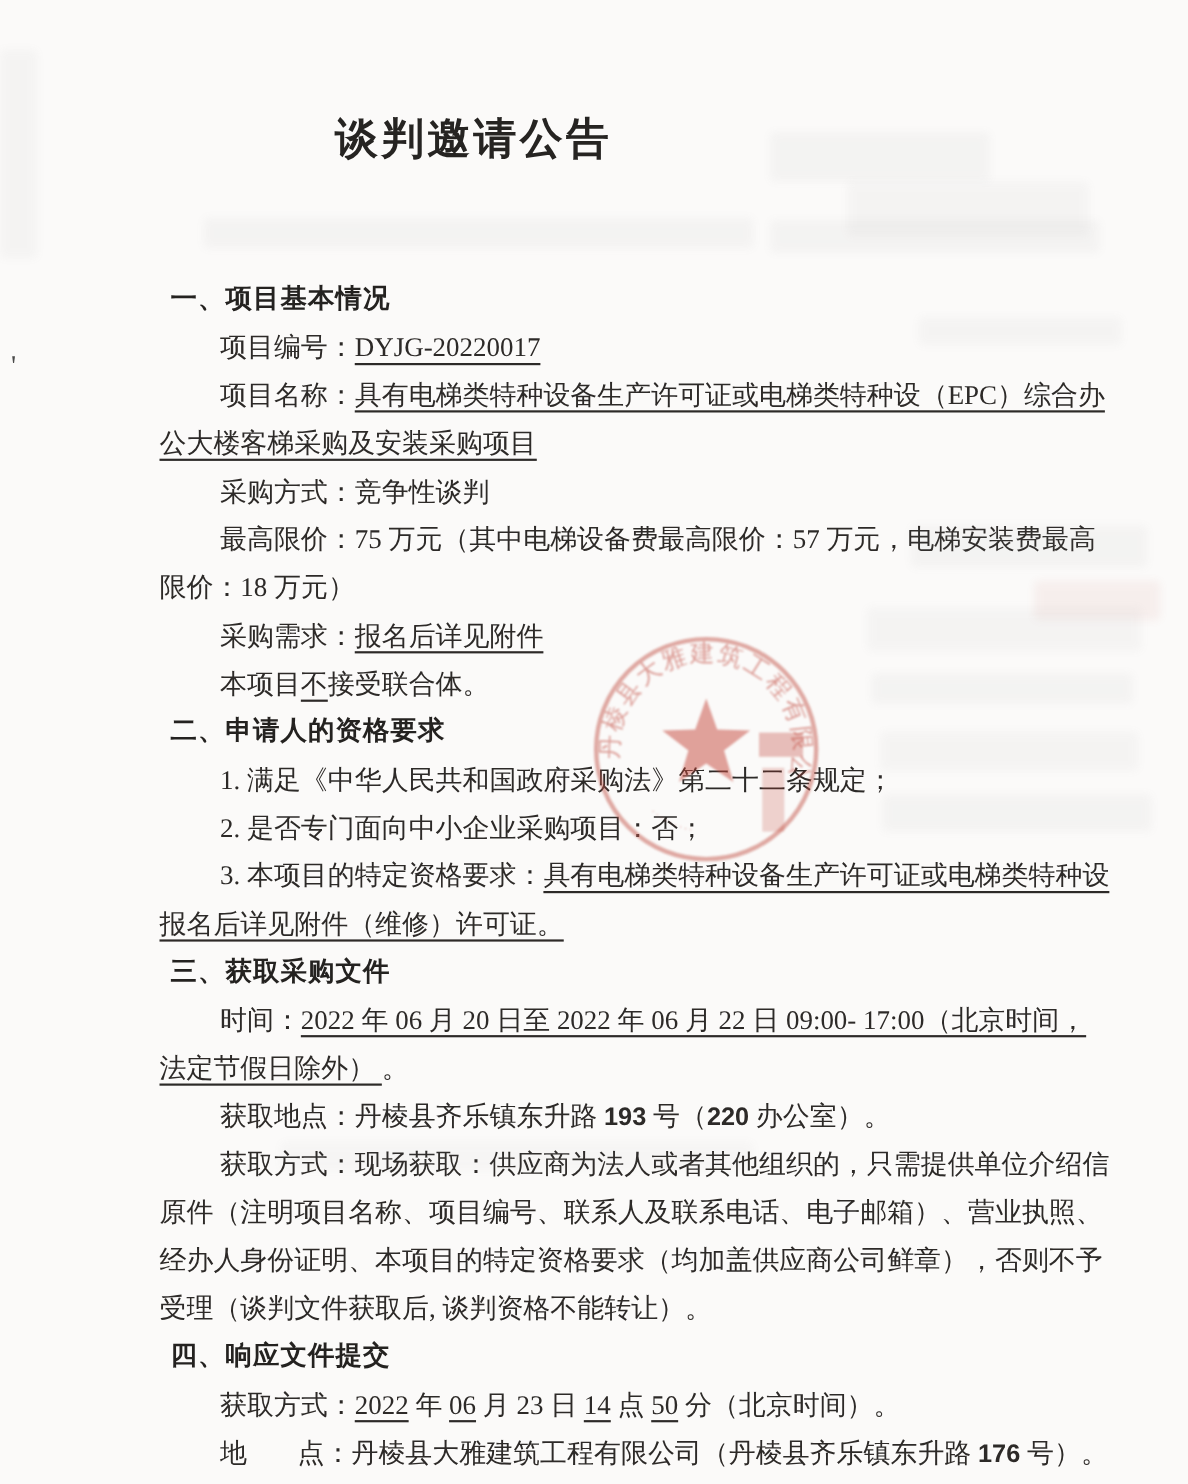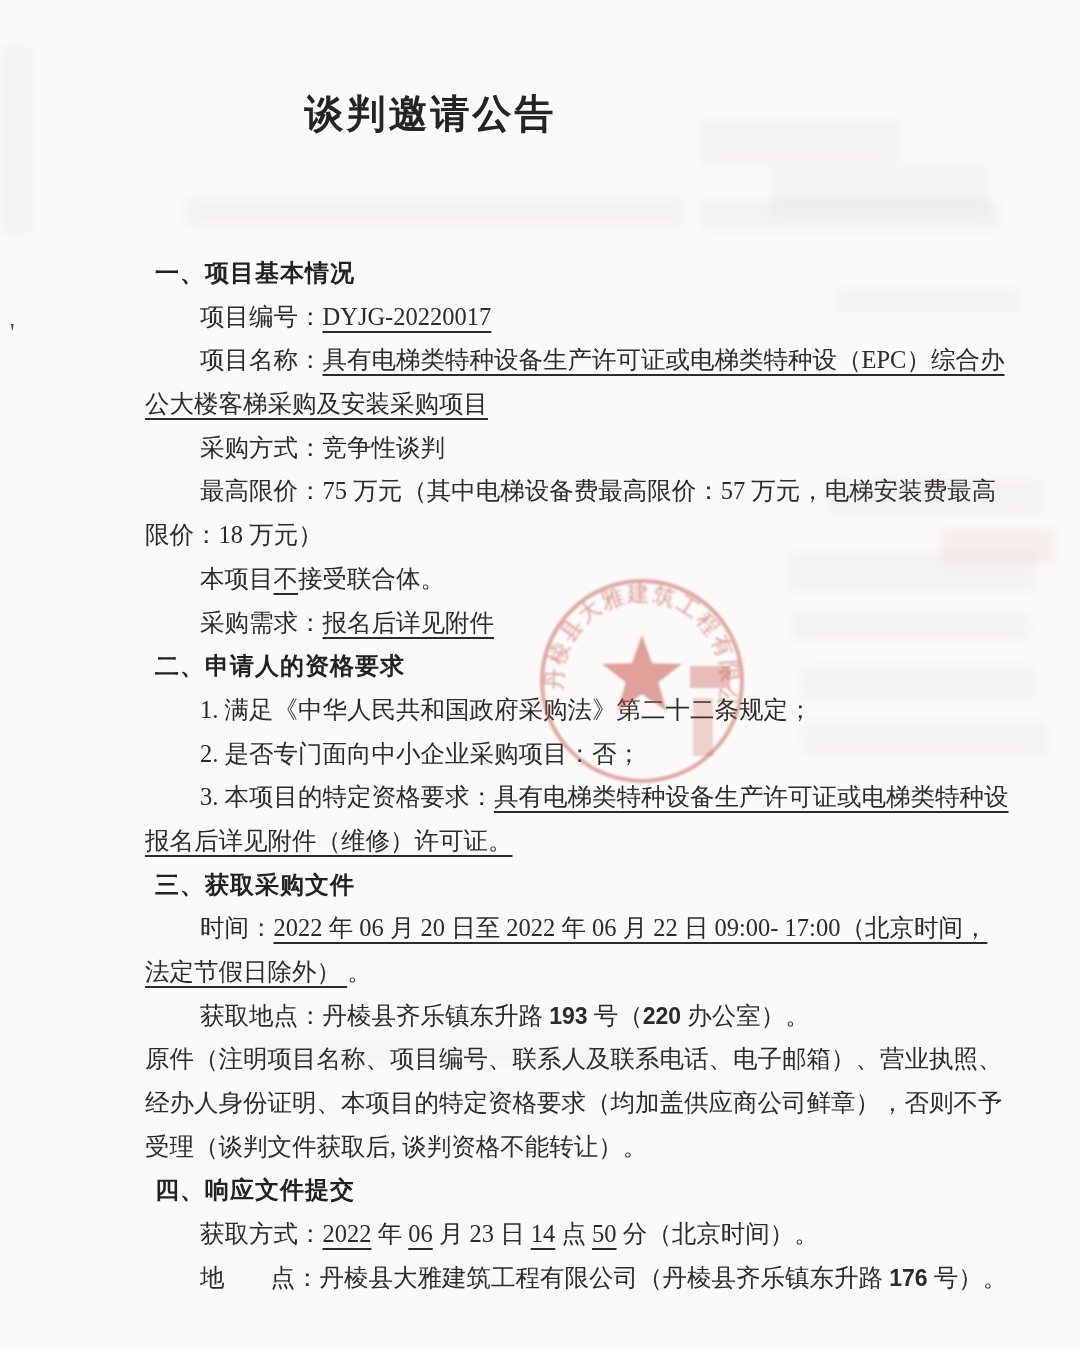--- a/index.html
+++ b/index.html
@@ -3,27 +3,27 @@
 <meta charset="utf-8">
 <style>
   html,body{margin:0;padding:0;}
   body{
     width:1080px;height:1349px;position:relative;overflow:hidden;
     background:#fbfaf9;
     font-family:"Liberation Serif","DejaVu Serif",serif;
     color:#2d2a28;
   }
   .page-title{
-    position:absolute;top:87px;left:0;width:861px;text-align:center;
+    position:absolute;top:99px;left:0;width:861px;text-align:center;
     font-size:39px;font-weight:bold;letter-spacing:3px;color:#262422;
   }
   #doc{position:absolute;left:145px;top:251px;width:812px;}
   .line{height:43.7px;line-height:43.7px;white-space:nowrap;font-size:24.5px;}
   .line.heading{
-    font-family:Liberation Sans, sans-serif;
+    font-family:Liberation Serif, serif;
     font-weight:bold;font-size:24px;padding-left:10px;letter-spacing:1px;color:#242220;
   }
   .line.indent{padding-left:55px;}
   .u{text-decoration:underline;text-underline-offset:6px;text-decoration-thickness:1.6px;}
   .b{font-family:"Liberation Sans","DejaVu Sans",sans-serif;font-weight:bold;font-size:23px;}
   .sp{display:inline-block;}
   .artifact{position:absolute;filter:blur(4px);border-radius:4px;pointer-events:none;}
   .stray-mark{position:absolute;left:10px;top:318px;font-size:26px;color:#4a4a4a;}
   #stamp{position:absolute;left:497px;top:536px;pointer-events:none;}
   #stamp .soft{filter:blur(1.1px);}
@@ -36,31 +36,32 @@
 <span class="stray-mark">'</span>
 
 <div id="doc">
     <div class="line heading"><span>一、项目基本情况</span></div>
     <div class="line body indent"><span>项目编号：</span><span class="u">DYJG-20220017</span></div>
     <div class="line body indent"><span>项目名称：</span><span class="u">具有电梯类特种设备生产许可证或电梯类特种设（EPC）综合办</span></div>
     <div class="line body"><span class="u">公大楼客梯采购及安装采购项目</span></div>
     <div class="line body indent"><span>采购方式：竞争性谈判</span></div>
     <div class="line body indent"><span>最高限价：75 万元（其中电梯设备费最高限价：57 万元，电梯安装费最高</span></div>
     <div class="line body"><span>限价：18 万元）</span></div>
+    <div class="line body indent"><span>采购需求：</span><span class="u">报名后详见附件</span></div>
     <div class="line body indent"><span>本项目</span><span class="u">不</span><span>接受联合体。</span></div>
-    <div class="line body indent"><span>采购需求：</span><span class="u">报名后详见附件</span></div>
     <div class="line heading"><span>二、申请人的资格要求</span></div>
     <div class="line body indent"><span>1. 满足《中华人民共和国政府采购法》第二十二条规定；</span></div>
     <div class="line body indent"><span>2. 是否专门面向中小企业采购项目：否；</span></div>
     <div class="line body indent"><span>3. 本项目的特定资格要求：</span><span class="u">具有电梯类特种设备生产许可证或电梯类特种设</span></div>
     <div class="line body"><span class="u">报名后详见附件（维修）许可证。 </span></div>
     <div class="line heading"><span>三、获取采购文件</span></div>
     <div class="line body indent"><span>时间：</span><span class="u">2022 年 06 月 20 日至 2022 年 06 月 22 日 09:00- 17:00（北京时间，</span></div>
     <div class="line body"><span class="u">法定节假日除外） </span><span>。</span></div>
     <div class="line body indent"><span>获取地点：丹棱县齐乐镇东升路 </span><span class="b">193</span><span> 号（</span><span class="b">220</span><span> 办公室）。</span></div>
+    <div class="line body indent"><span>获取方式：现场获取：供应商为法人或者其他组织的，只需提供单位介绍信</span></div>
     <div class="line body"><span>原件（注明项目名称、项目编号、联系人及联系电话、电子邮箱）、营业执照、</span></div>
     <div class="line body"><span>经办人身份证明、本项目的特定资格要求（均加盖供应商公司鲜章），否则不予</span></div>
     <div class="line body"><span>受理（谈判文件获取后, 谈判资格不能转让）。</span></div>
     <div class="line heading"><span>四、响应文件提交</span></div>
     <div class="line body indent"><span>获取方式：</span><span class="u">2022</span><span> 年 </span><span class="u">06</span><span> 月 23 日 </span><span class="u">14</span><span> 点 </span><span class="u">50</span><span> 分（北京时间）。</span></div>
     <div class="line body indent"><span>地</span><span class="sp" style="width: 46px;"></span><span>点：丹棱县大雅建筑工程有限公司（丹棱县齐乐镇东升路 </span><span class="b">176</span><span> 号）。</span></div>
   </div>
 
 <div id="artifacts">
     <div class="artifact" style="left: 700px; top: 120px; width: 200px; height: 45px; background: rgb(138, 138, 138); opacity: 0.06;"></div>

